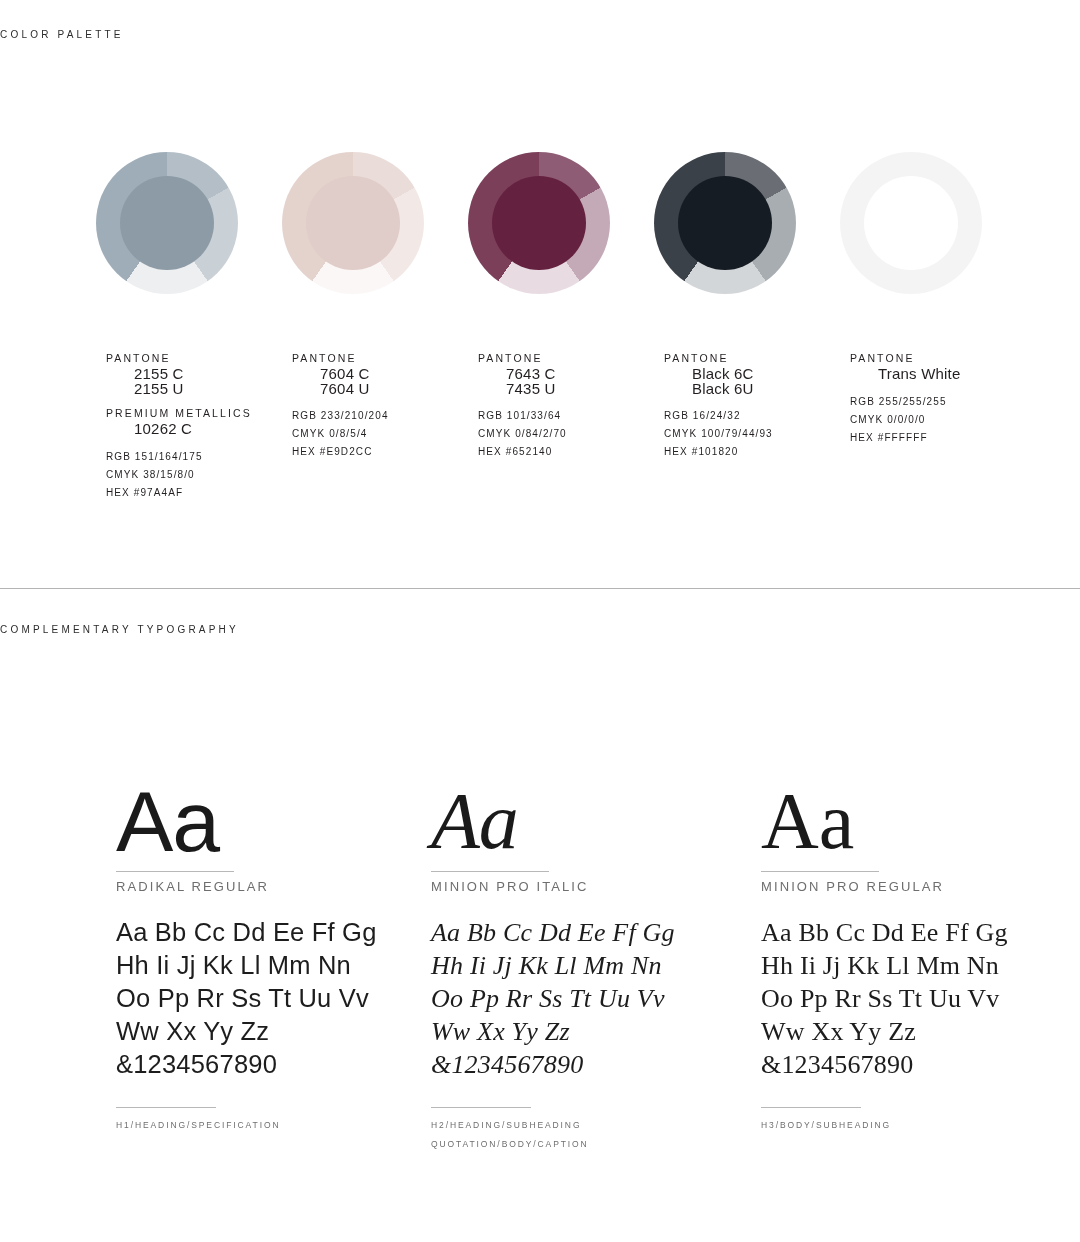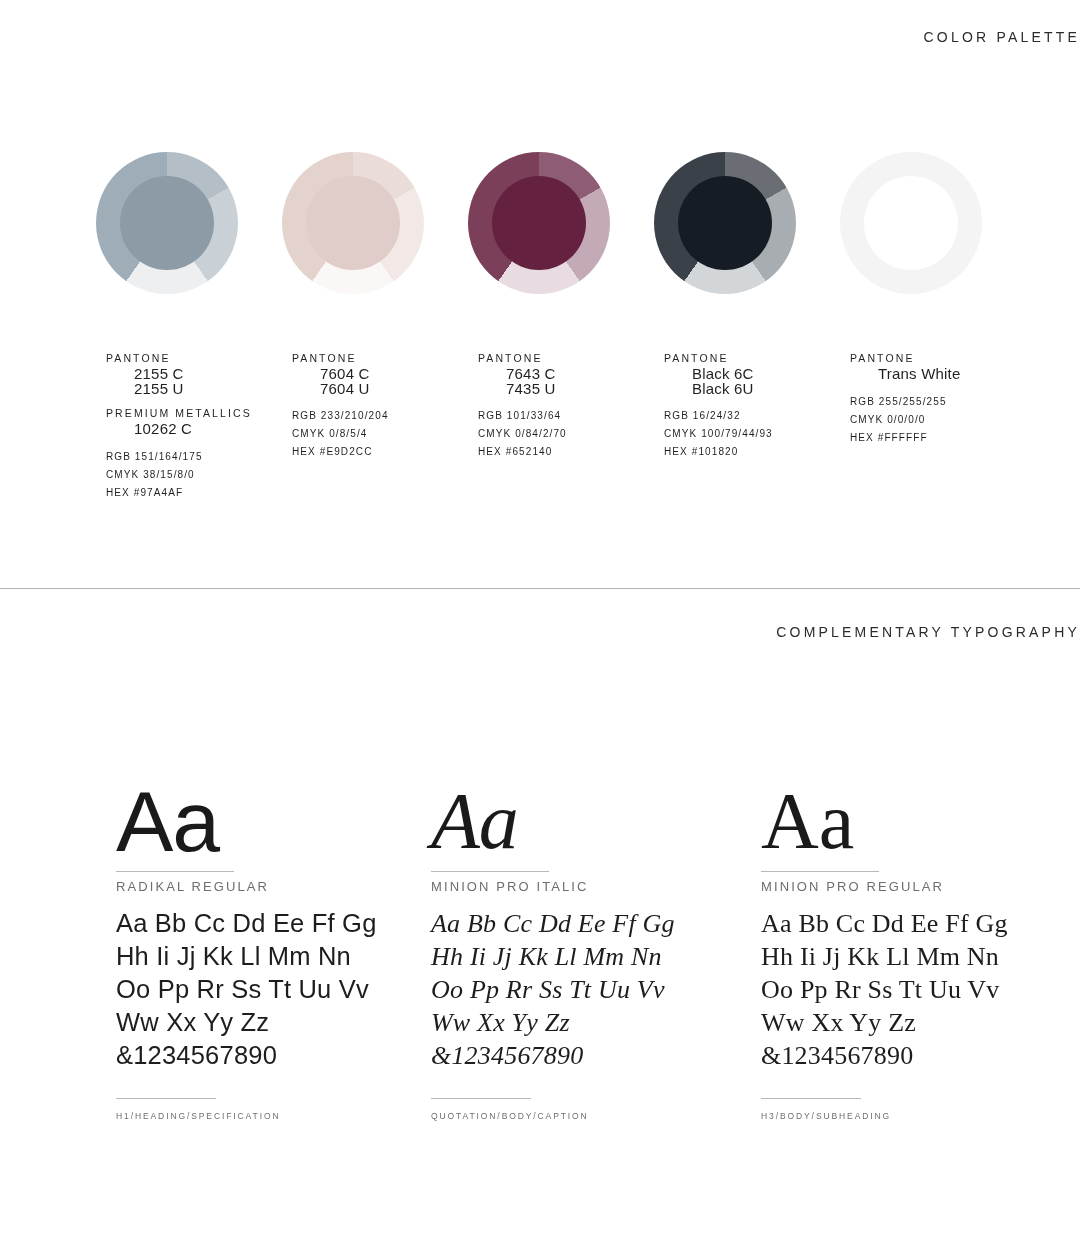--- a/index.html
+++ b/index.html
@@ -11,22 +11,22 @@
     width: 1080px;
     height: 1242px;
     font-family: "Liberation Sans", sans-serif;
     color: #231f20;
     overflow: hidden;
     position: relative;
   }
 
   
   .section-header {
-    text-align: right;
-    font-size: 14px;
+    text-align: left;
+    font-size: 10px;
     letter-spacing: 3.2px;
     color: #2b2b2b;
     font-weight: 400;
   }
   #palette-header { padding-top: 29px; }
   #typography-header { padding-top: 35px; }
 
   
   .palette-section {
     position: absolute;
@@ -146,21 +146,21 @@
     background: #b8b8b8;
     margin-bottom: 7px;
   }
   .type-name {
     font-size: 13px;
     letter-spacing: 2.1px;
     color: #6e6e6e;
   }
 
   .alphabet {
-    margin-top: 13px;
+    margin-top: 22px;
     font-size: 25.5px;
     line-height: 33px;
     color: #1d1d1d;
     letter-spacing: 0.2px;
   }
   .alphabet.serif {
     font-family: "Liberation Serif", serif;
     font-size: 26px;
     line-height: 33px;
   }
@@ -311,20 +311,21 @@
       <div class="type-name">MINION PRO ITALIC</div>
       <div class="alphabet serif-italic">
         <div>Aa Bb Cc Dd Ee Ff Gg</div>
         <div>Hh Ii Jj Kk Ll Mm Nn</div>
         <div>Oo Pp Rr Ss Tt Uu Vv</div>
         <div>Ww Xx Yy Zz</div>
         <div>&amp;1234567890</div>
       </div>
       <div class="usage">
         <div class="rule"></div>
+        <div class="usage-line">H2/HEADING/SUBHEADING</div>
         <div class="usage-line">QUOTATION/BODY/CAPTION</div>
       </div>
     </div>
 
     <div class="type-col">
       <div class="specimen serif">Aa</div>
       <div class="rule"></div>
       <div class="type-name">MINION PRO REGULAR</div>
       <div class="alphabet serif">
         <div>Aa Bb Cc Dd Ee Ff Gg</div>

